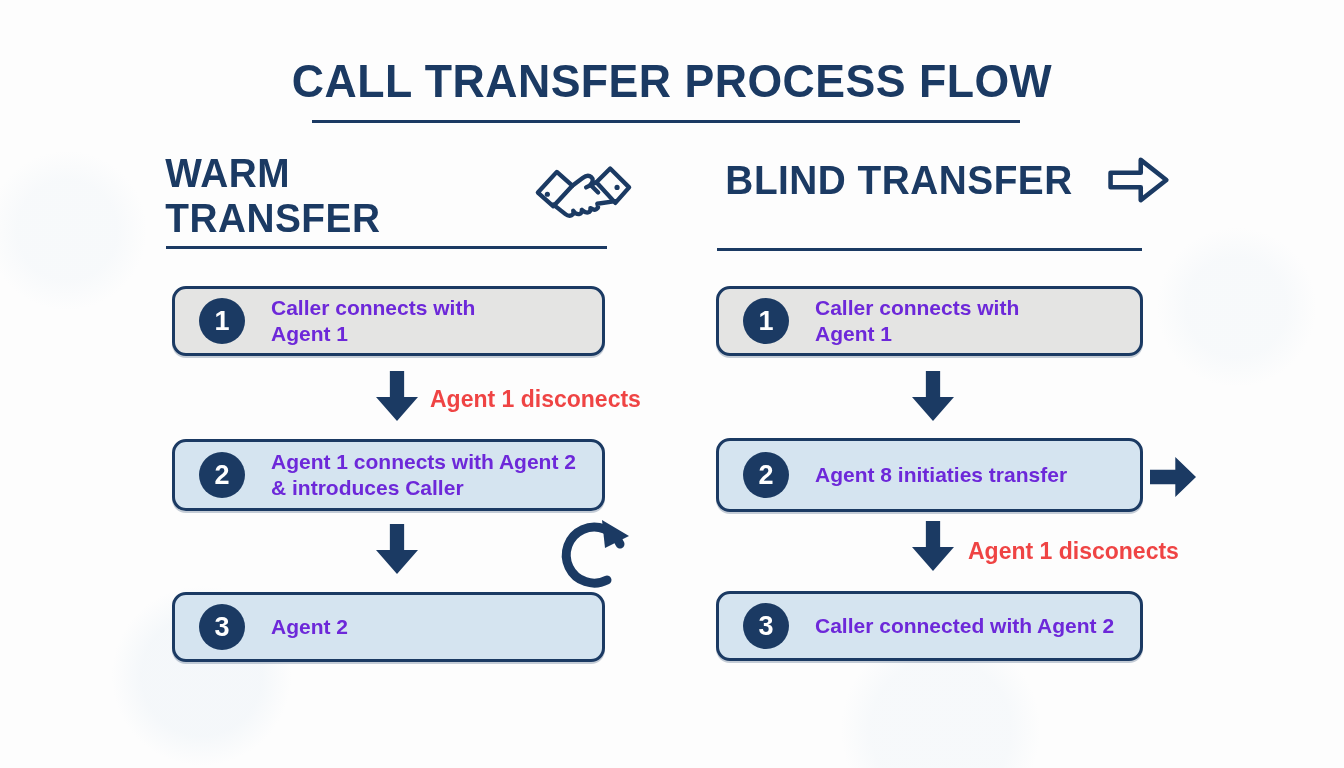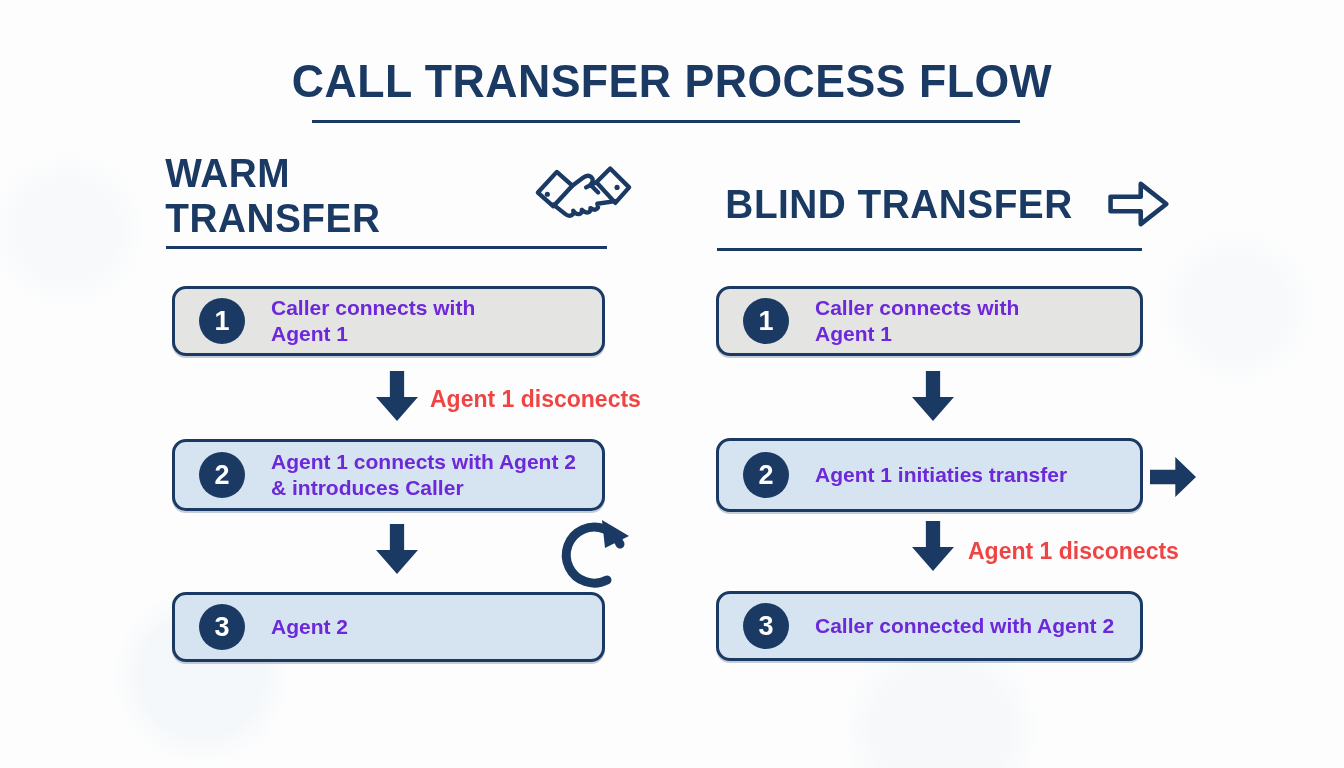--- a/index.html
+++ b/index.html
@@ -98,42 +98,42 @@
   <polygon points="46,2 73,18 49,30" fill="#1b3a63"></polygon>
 </svg>
 
 <div class="abs box blue" style="left:172px;top:592px;width:433px;">
   <div class="numcircle">3</div>
   <div class="boxtext">
     <div>Agent 2</div>
   </div>
 </div>
 
-<div class="abs colheader" style="left:714px;top:168px;width:462px;gap:28px;">
+<div class="abs colheader" style="left:714px;top:144px;width:462px;gap:28px;">
   <span class="htext">BLIND TRANSFER</span>
   <svg width="64" height="52" viewBox="0 0 70 56">
     <polygon points="5,20 38,20 38,6 66,28 38,50 38,36 5,36" fill="none" stroke="#1b3a63" stroke-width="5" stroke-linejoin="round"></polygon>
   </svg>
 </div>
 <div class="abs rule" style="left:717px;top:248px;width:425px;"></div>
 
 <div class="abs box gray" style="left:716px;top:286px;width:427px;">
   <div class="numcircle">1</div>
   <div class="boxtext">
     <div>Caller connects with</div>
     <div>Agent 1</div>
   </div>
 </div>
 
 <div class="abs arrow-down" style="left:912px;top:371px;"></div>
 
 <div class="abs box blue" style="left:716px;top:438px;width:427px;height:74px;">
   <div class="numcircle">2</div>
   <div class="boxtext">
-    <div>Agent 1 initiaties transfer</div>
+    <div>Agent 8 initiaties transfer</div>
   </div>
 </div>
 
 <div class="abs arrow-right" style="left:1150px;top:457px;"></div>
 
 <div class="abs arrow-down" style="left:912px;top:521px;"></div>
 <div class="abs arrow-label" style="left:968px;top:538px;">Agent 1 disconects</div>
 
 <div class="abs box blue" style="left:716px;top:591px;width:427px;">
   <div class="numcircle">3</div>

